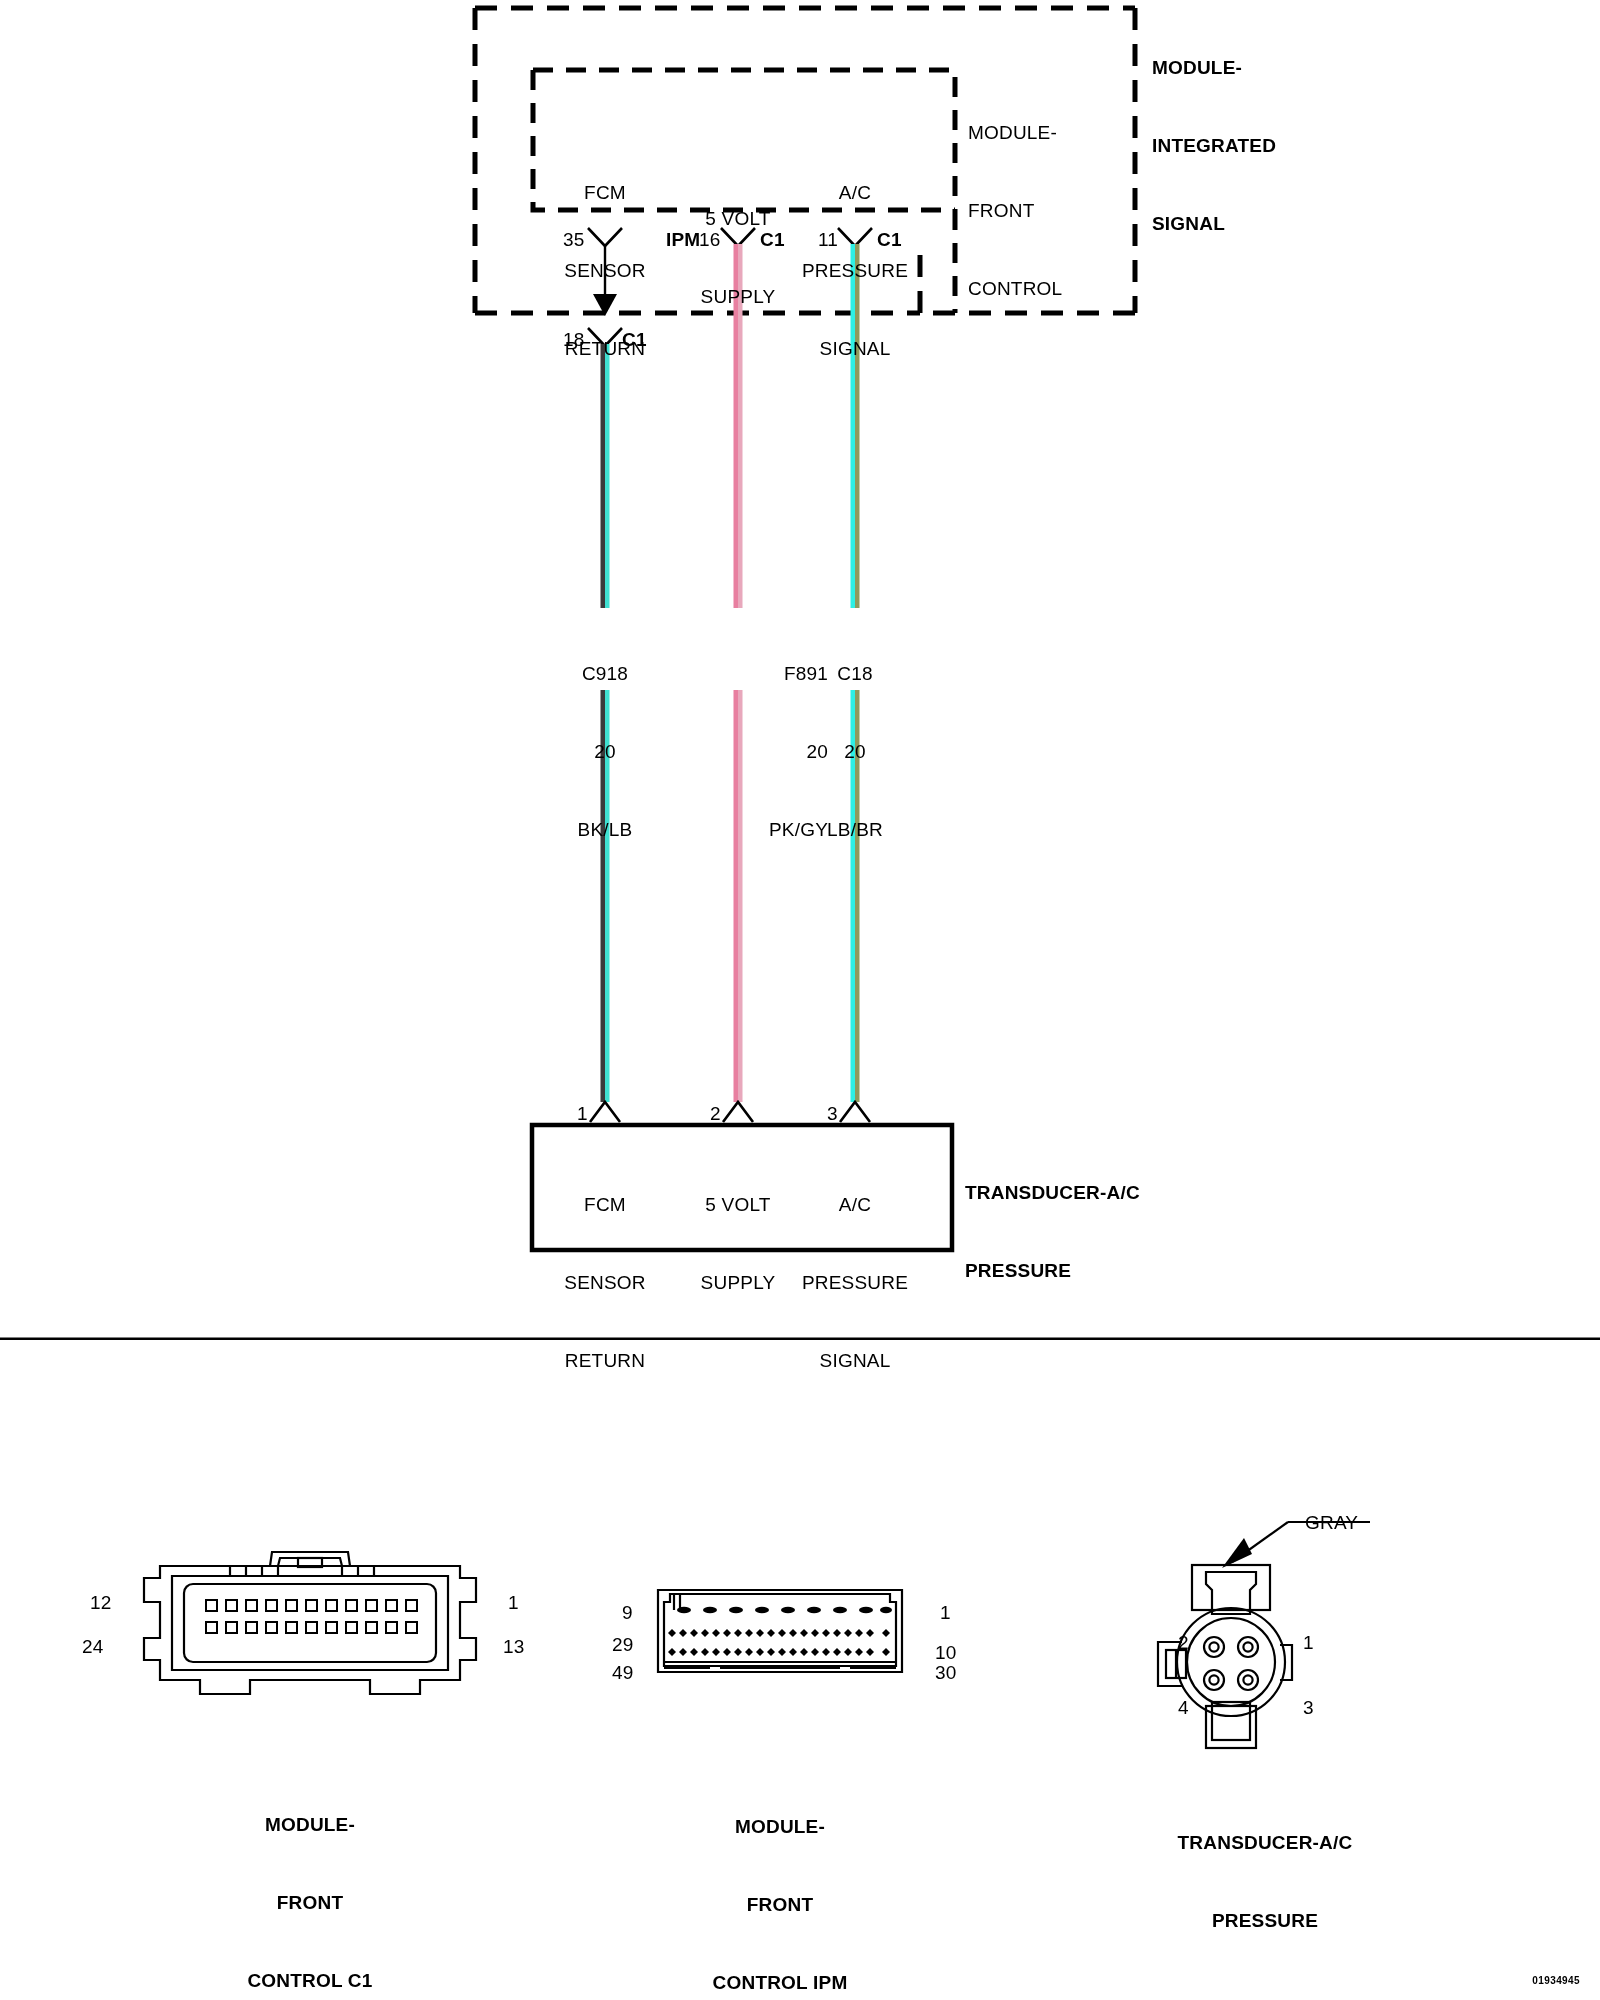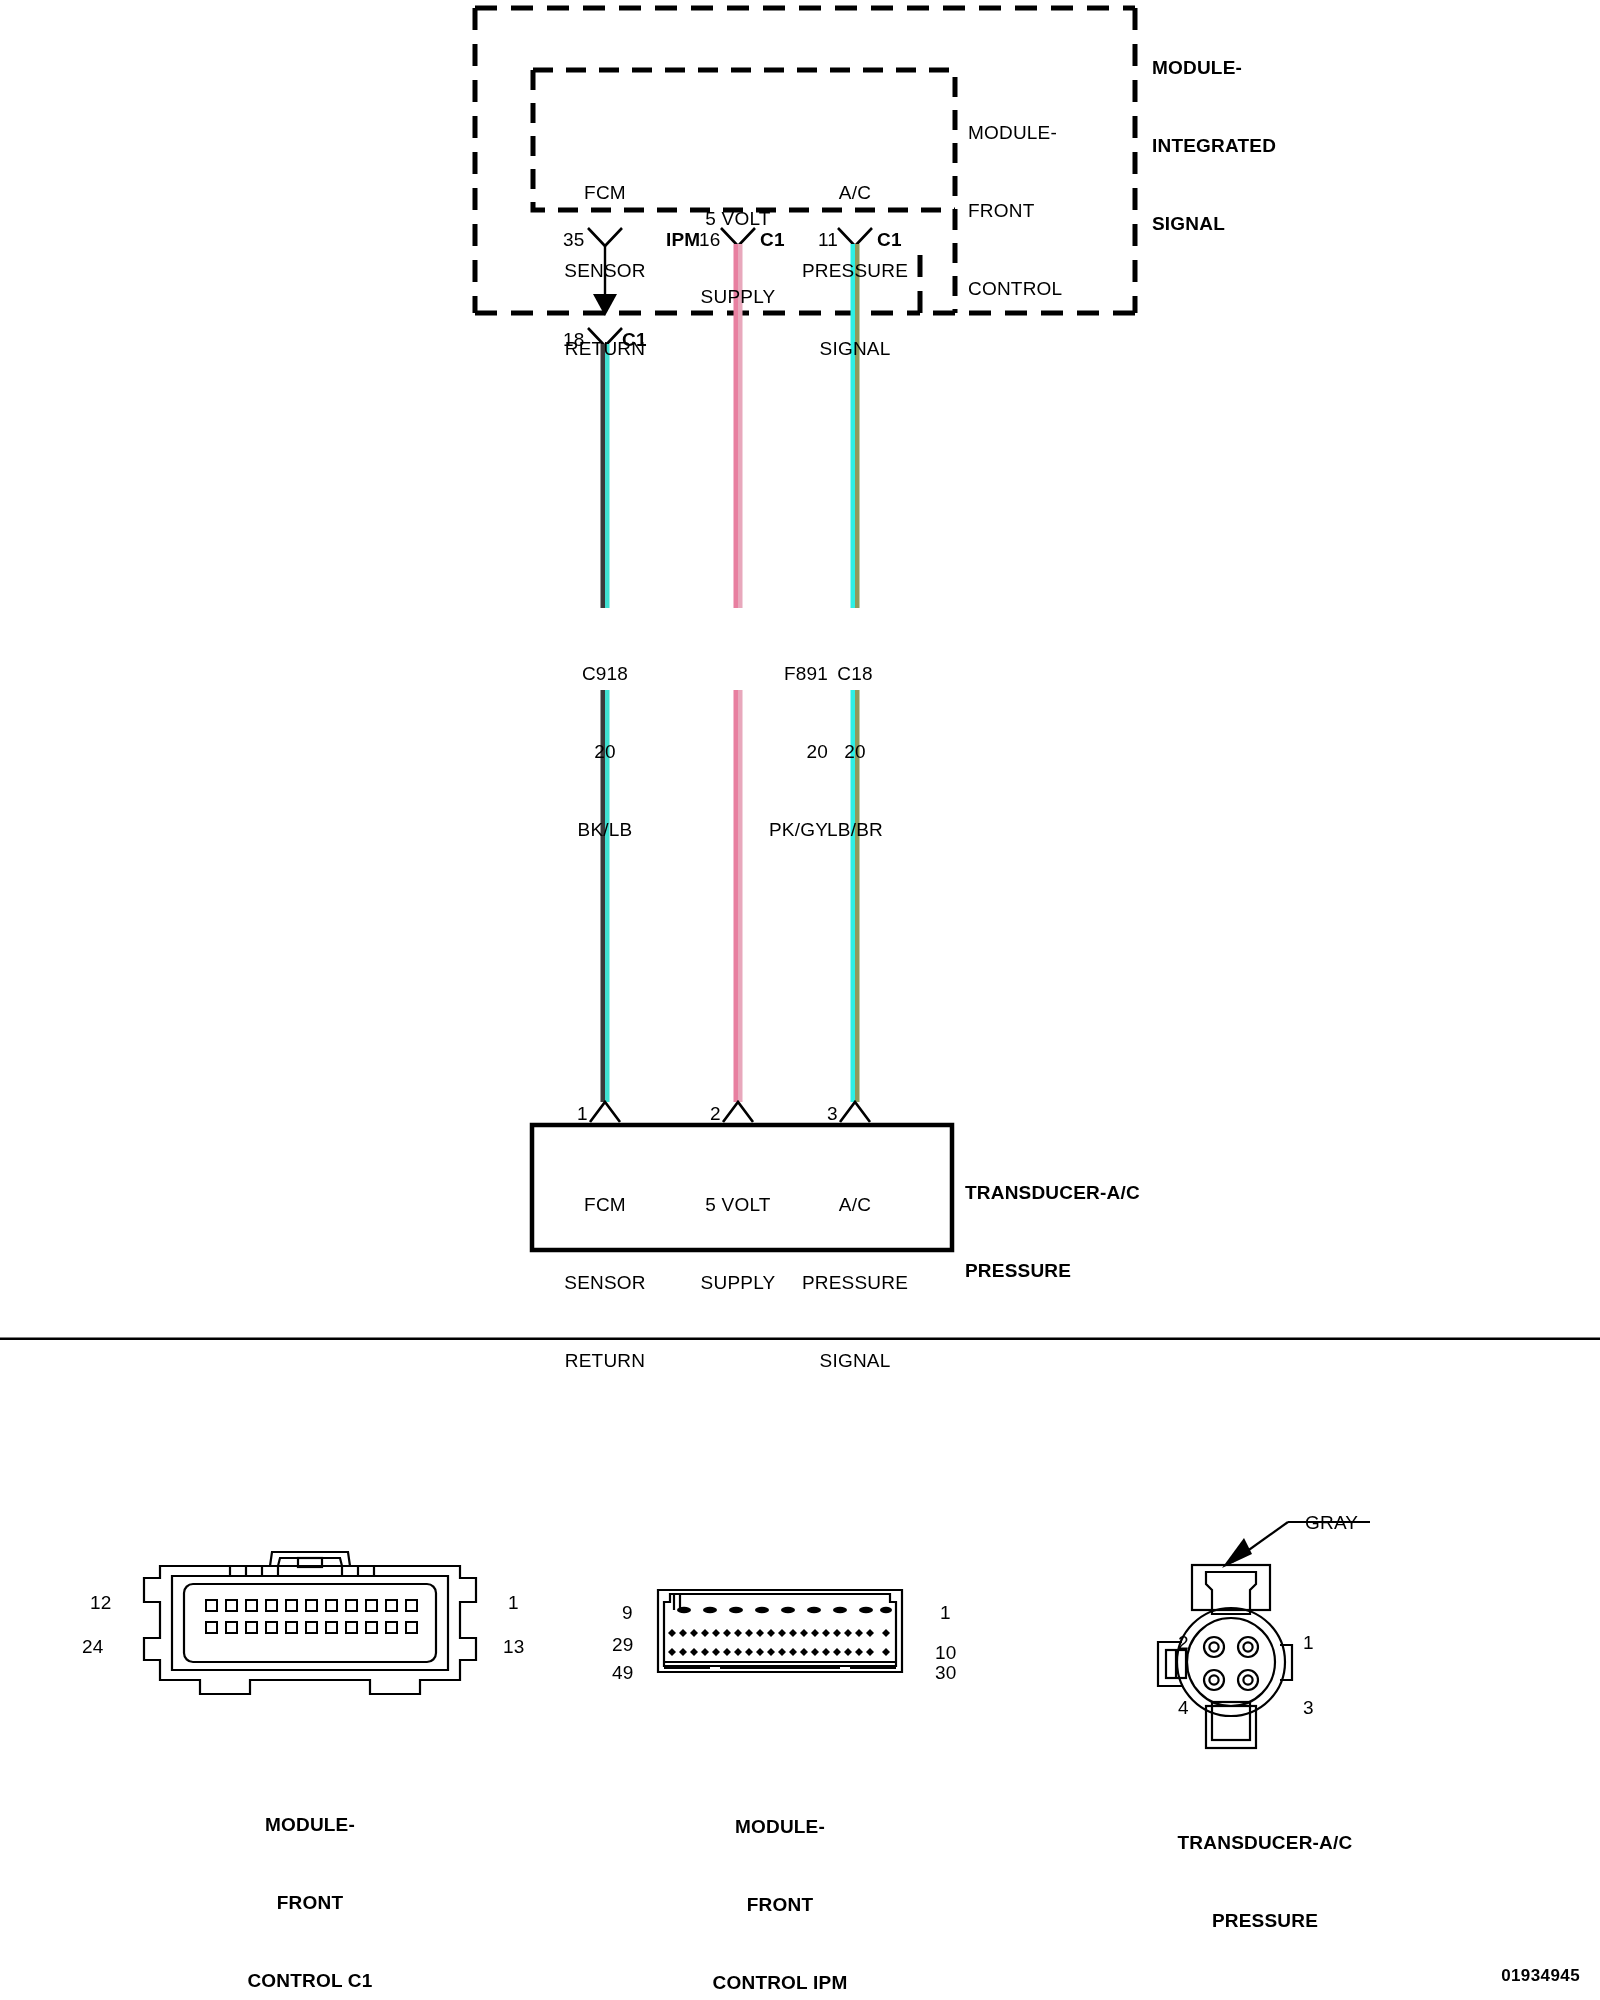--- a/index.html
+++ b/index.html
@@ -6,21 +6,21 @@
   body{width:1600px;height:2000px;position:relative;
        font-family:"Liberation Sans","DejaVu Sans",sans-serif;
        color:#000;overflow:hidden;}
   .abs{position:absolute;}
   .txt{font-size:19px;line-height:26px;white-space:pre;letter-spacing:.2px;}
   .txt.b{font-weight:bold;}
   .txt.c{text-align:center;}
   .schem{position:absolute;left:0;top:0;width:1600px;height:1340px;}
   .bottomzone{position:absolute;left:0;top:1340px;width:1600px;height:660px;}
   svg{display:block;}
-  .idcode{position:absolute;right:20px;bottom:14px;font-size:17px;font-weight:bold;letter-spacing:.4px;}
+  .idcode{position:absolute;right:20px;bottom:14px;font-size:10px;font-weight:bold;letter-spacing:.4px;}
 </style>
 </head>
 <body>
 
 <div class="schem">
 
   <svg width="1600" height="1340" viewBox="0 0 1600 1340">
 
     <path d="M 475 8 L 1135 8 M 1135 8 L 1135 313 M 1135 313 L 920 313 M 920 313 L 920 250
              M 475 8 L 475 313 M 475 313 L 920 313" fill="none" stroke="#000" stroke-width="5" stroke-dasharray="22 14"></path>

